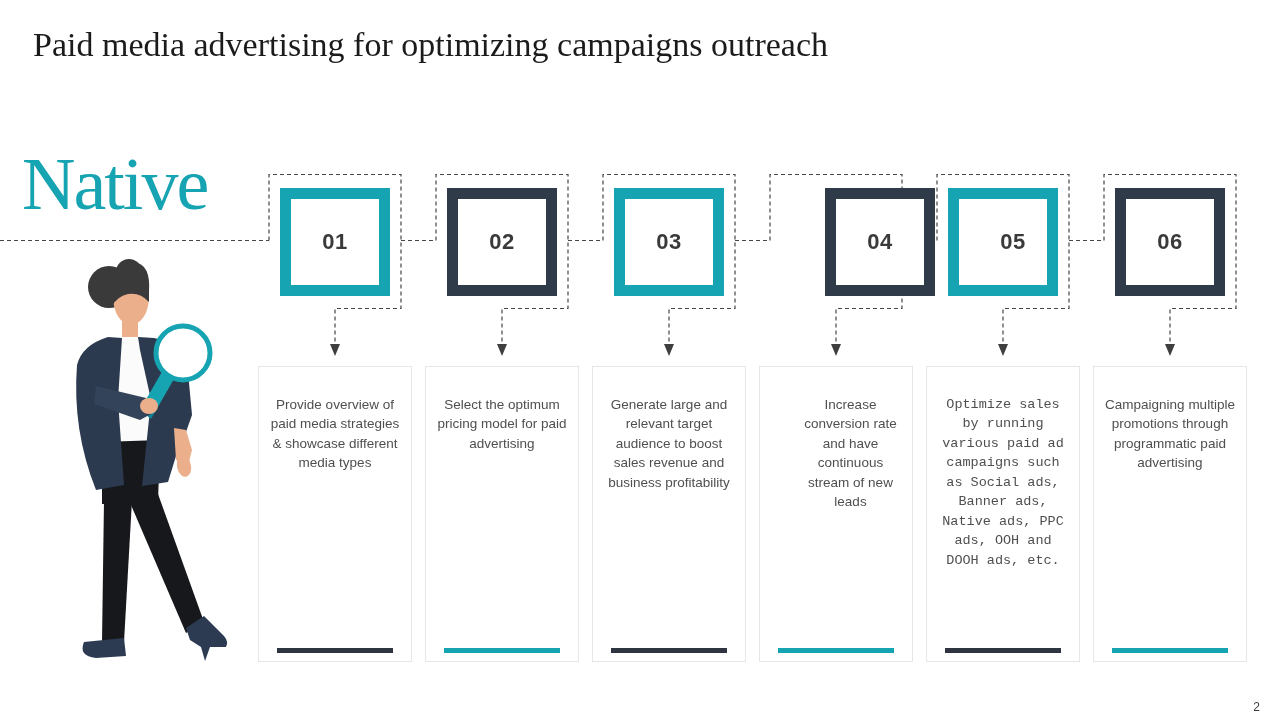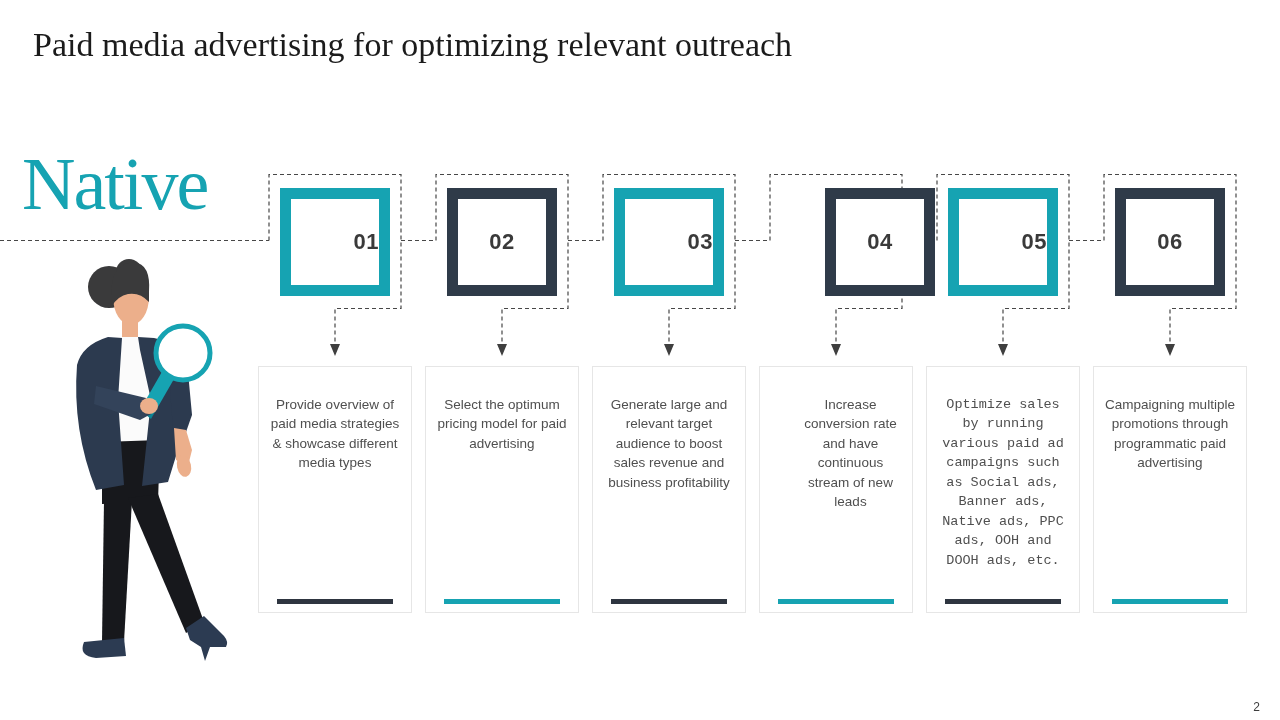--- a/index.html
+++ b/index.html
@@ -22,45 +22,45 @@
     position:absolute;left:22px;top:146px;
     font-family:"Liberation Serif","DejaVu Serif",serif;
     font-size:74px;line-height:1.05;color:var(--teal);letter-spacing:-2px;
   }
   .connectors{position:absolute;left:0;top:0;width:1280px;height:720px;pointer-events:none;}
   .numbox{
     position:absolute;top:188px;width:110px;height:108px;background:#ffffff;
     box-sizing:border-box;border:11px solid var(--dark);
     display:flex;align-items:center;justify-content:center;
   }
-  .accent-teal{border-color:var(--teal);justify-content:flex-end;}
+  .accent-teal{border-color:var(--teal);}
   .accent-dark{border-color:var(--dark);}
   .num{font-size:22px;font-weight:bold;color:#3a3a3a;letter-spacing:.5px;}
   .card{
-    position:absolute;top:366px;width:154px;height:247px;background:#ffffff;
+    position:absolute;top:366px;width:154px;height:296px;background:#ffffff;
     box-sizing:border-box;border:1px solid #e6e6e6;
   }
   .card-text{
     margin:28px 9px 0;font-size:13.5px;line-height:1.44;color:#4f4f4f;text-align:center;
   }
   .card-bar{
     position:absolute;bottom:8px;left:50%;transform:translateX(-50%);
     width:116px;height:5px;background:var(--darkbar);
   }
   .bar-teal{background:var(--teal);}
   .bar-dark{background:var(--darkbar);}
   .woman{position:absolute;left:52px;top:250px;width:188px;height:422px;}
   .page-num{position:absolute;right:20px;bottom:6px;font-size:12px;color:#3d3d3d;}
 </style>
 </head>
 <body>
 
 <div class="slide">
 
-  <h1 class="title">Paid media advertising for optimizing relevant outreach</h1>
+  <h1 class="title">Paid media advertising for optimizing campaigns outreach</h1>
 
   <div class="agenda-heading">Native</div>
 
   <svg id="connector-svg" class="connectors">
     <path id="dash-path" fill="none" stroke="#474747" stroke-width="1.2" stroke-dasharray="4 3" d="M 0 240.5 H 269 M 269 240.5 V 174.5 H 401 V 308.5 H 335 V 345 M 401 240.5 H 436 M 436 240.5 V 174.5 H 568 V 308.5 H 502 V 345 M 568 240.5 H 603 M 603 240.5 V 174.5 H 735 V 308.5 H 669 V 345 M 735 240.5 H 770 M 770 240.5 V 174.5 H 902 V 308.5 H 836 V 345 M 902 240.5 H 937 M 937 240.5 V 174.5 H 1069 V 308.5 H 1003 V 345 M 1069 240.5 H 1104 M 1104 240.5 V 174.5 H 1236 V 308.5 H 1170 V 345"></path>
     <path id="arrowheads" fill="#3f3f3f" stroke="none" d=" M 330 344 L 340 344 L 335 356 Z M 497 344 L 507 344 L 502 356 Z M 664 344 L 674 344 L 669 356 Z M 831 344 L 841 344 L 836 356 Z M 998 344 L 1008 344 L 1003 356 Z M 1165 344 L 1175 344 L 1170 356 Z"></path>
   </svg>
 
   <div id="columns">
   <div>

